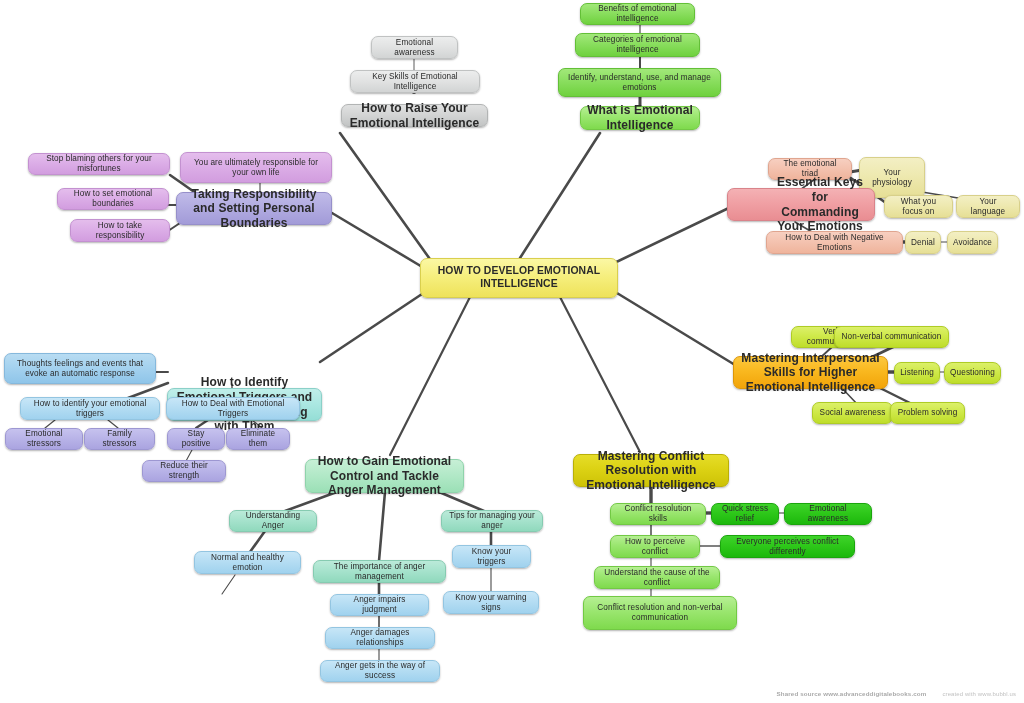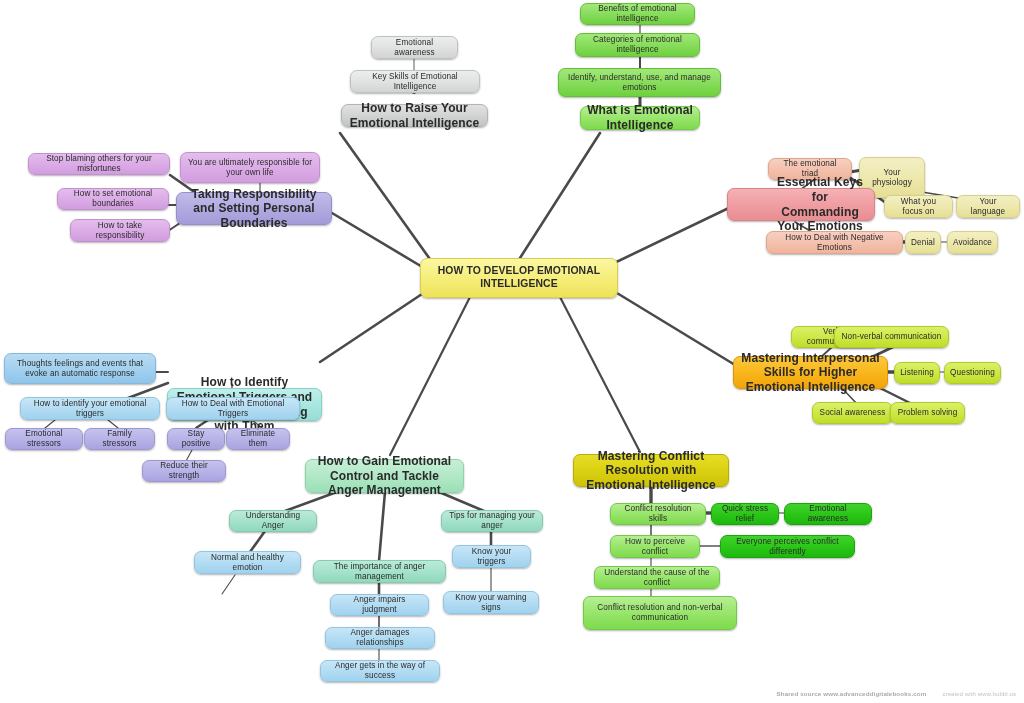--- a/index.html
+++ b/index.html
@@ -185,21 +185,21 @@
   <div class="node c-cream" style="left:884px; top:195px; width:69px; height:23px;">What you focus on</div>
   <div class="node c-cream" style="left:956px; top:195px; width:64px; height:23px;">Your language</div>
   <div class="node c-pink" style="left:766px; top:231px; width:137px; height:23px;">How to Deal with Negative Emotions</div>
   <div class="node c-cream" style="left:905px; top:231px; width:36px; height:23px;">Denial</div>
   <div class="node c-cream" style="left:947px; top:231px; width:51px; height:23px;">Avoidance</div>
 
   <div class="node c-ylgreen" style="left:791px; top:326px; width:88px; height:22px;">Verbal communication</div>
   <div class="node c-ylgreen" style="left:834px; top:326px; width:115px; height:22px;">Non-verbal communication</div>
   <div class="node bold c-orange" style="left:733px; top:356px; width:155px; height:33px;">Mastering Interpersonal Skills for Higher Emotional Intelligence</div>
   <div class="node c-ylgreen" style="left:894px; top:362px; width:46px; height:22px;">Listening</div>
-  <div class="node c-ylgreen" style="left:944px; top:362px; width:57px; height:22px;">Questioning</div>
+  <div class="node c-ylgreen" style="left:944px; top:362px; width:57px; height:22px;border-radius:8px;">Questioning</div>
   <div class="node c-ylgreen" style="left:812px; top:402px; width:81px; height:22px;">Social awareness</div>
   <div class="node c-ylgreen" style="left:890px; top:402px; width:75px; height:22px;">Problem solving</div>
 
   <div class="node bold c-darkyl" style="left:573px; top:454px; width:156px; height:33px;">Mastering Conflict Resolution with Emotional Intelligence</div>
   <div class="node c-green-l" style="left:610px; top:503px; width:96px; height:22px;">Conflict resolution skills</div>
   <div class="node c-vgreen" style="left:711px; top:503px; width:68px; height:22px;">Quick stress relief</div>
   <div class="node c-vgreen" style="left:784px; top:503px; width:88px; height:22px;">Emotional awareness</div>
   <div class="node c-green-l" style="left:610px; top:535px; width:90px; height:23px;">How to perceive conflict</div>
   <div class="node c-vgreen" style="left:720px; top:535px; width:135px; height:23px;">Everyone perceives conflict differently</div>
   <div class="node c-green-l" style="left:594px; top:566px; width:126px; height:23px;">Understand the cause of the conflict</div>
@@ -220,21 +220,21 @@
   <div class="node bold c-cyan" style="left:167px; top:356px; width:155px; height:33px;">How to Identify Emotional Triggers and Strategies for Dealing with Them</div>
   <div class="node c-blue-l" style="left:20px; top:397px; width:140px; height:23px;">How to identify your emotional triggers</div>
   <div class="node c-lav" style="left:5px; top:428px; width:78px; height:22px;">Emotional stressors</div>
   <div class="node c-lav" style="left:84px; top:428px; width:71px; height:22px;">Family stressors</div>
   <div class="node c-blue-l" style="left:166px; top:397px; width:134px; height:23px;">How to Deal with Emotional Triggers</div>
   <div class="node c-lav" style="left:167px; top:428px; width:58px; height:22px;">Stay positive</div>
   <div class="node c-lav" style="left:226px; top:428px; width:64px; height:22px;">Eliminate them</div>
   <div class="node c-lav" style="left:142px; top:460px; width:84px; height:22px;">Reduce their strength</div>
 
   <div class="node c-purple" style="left:28px; top:153px; width:142px; height:22px;">Stop blaming others for your misfortunes</div>
-  <div class="node c-purple" style="left:180px; top:152px; width:140px; height:31px;">You are ultimately responsible for your own life</div>
+  <div class="node c-purple" style="left:180px; top:152px; width:152px; height:31px;">You are ultimately responsible for your own life</div>
   <div class="node c-purple" style="left:57px; top:188px; width:112px; height:22px;">How to set emotional boundaries</div>
   <div class="node bold c-purple-d" style="left:176px; top:192px; width:156px; height:33px;">Taking Responsibility and Setting Personal Boundaries</div>
   <div class="node c-purple" style="left:70px; top:219px; width:100px; height:23px;">How to take responsibility</div>
 
   <div id="footer">
     <span class="foot-a">Shared source  www.advanceddigitalebooks.com</span><span class="foot-b">created with www.bubbl.us</span>
   </div>
 
 </div>
 

